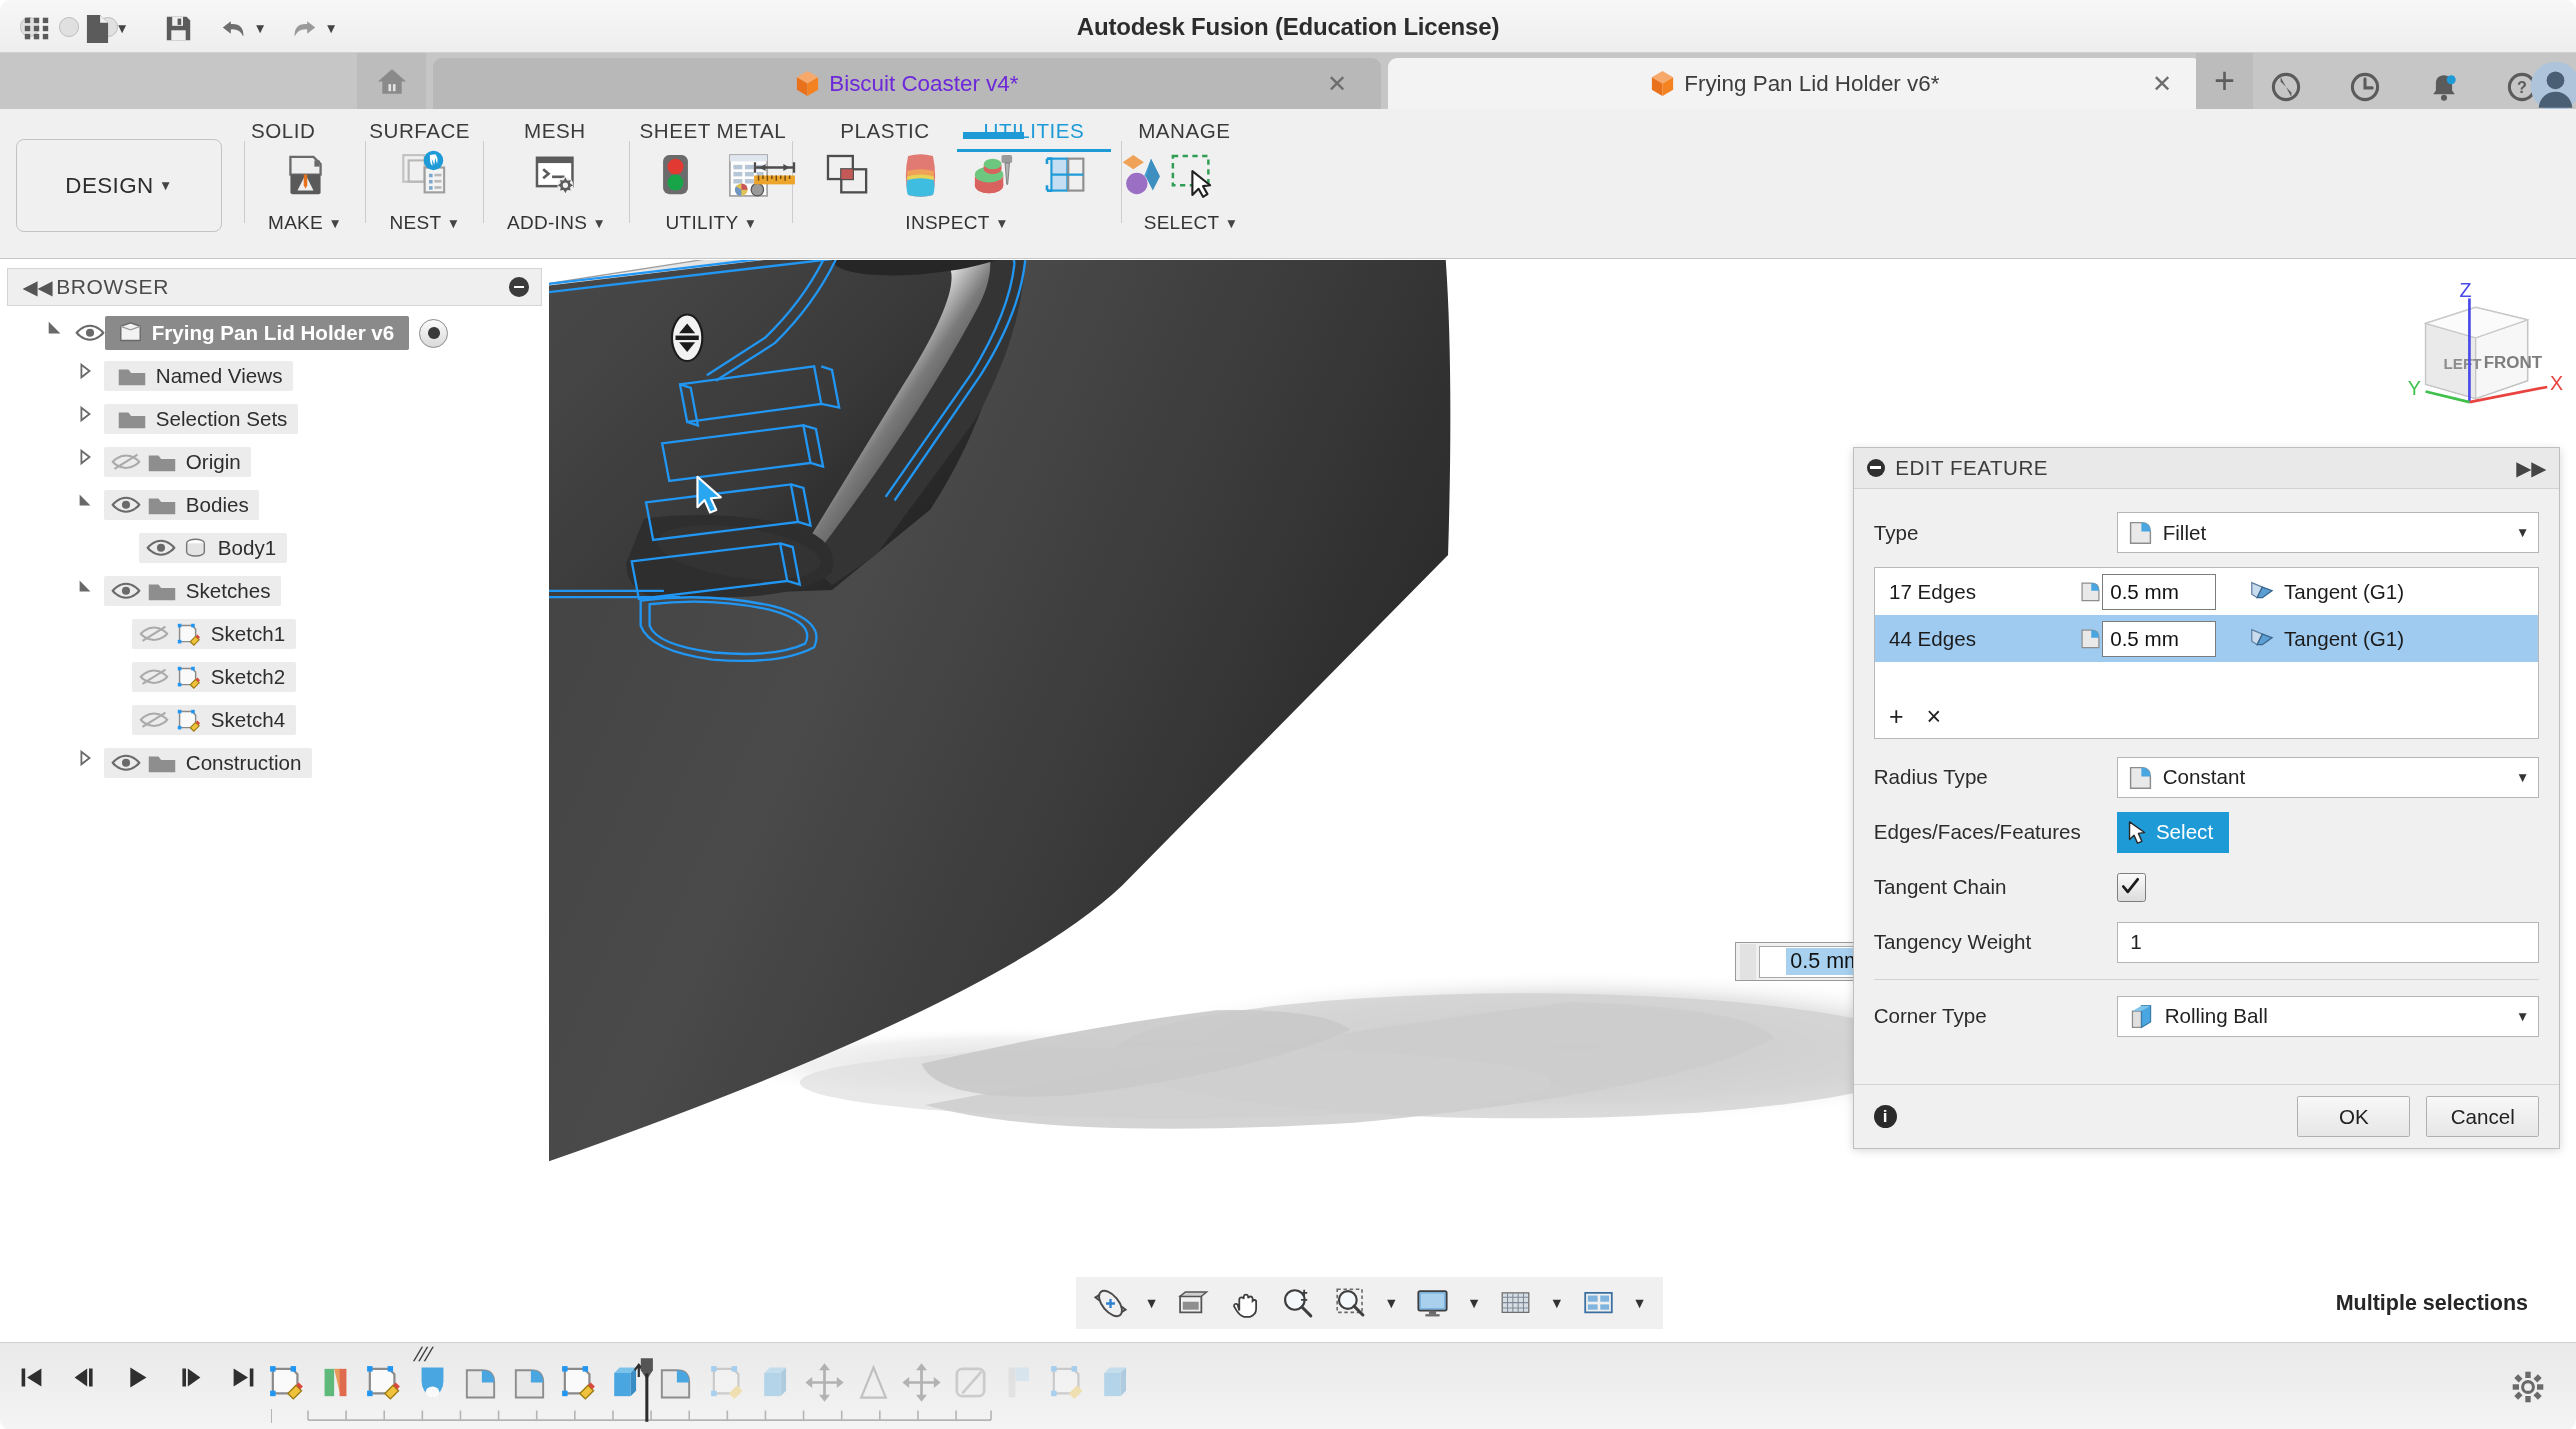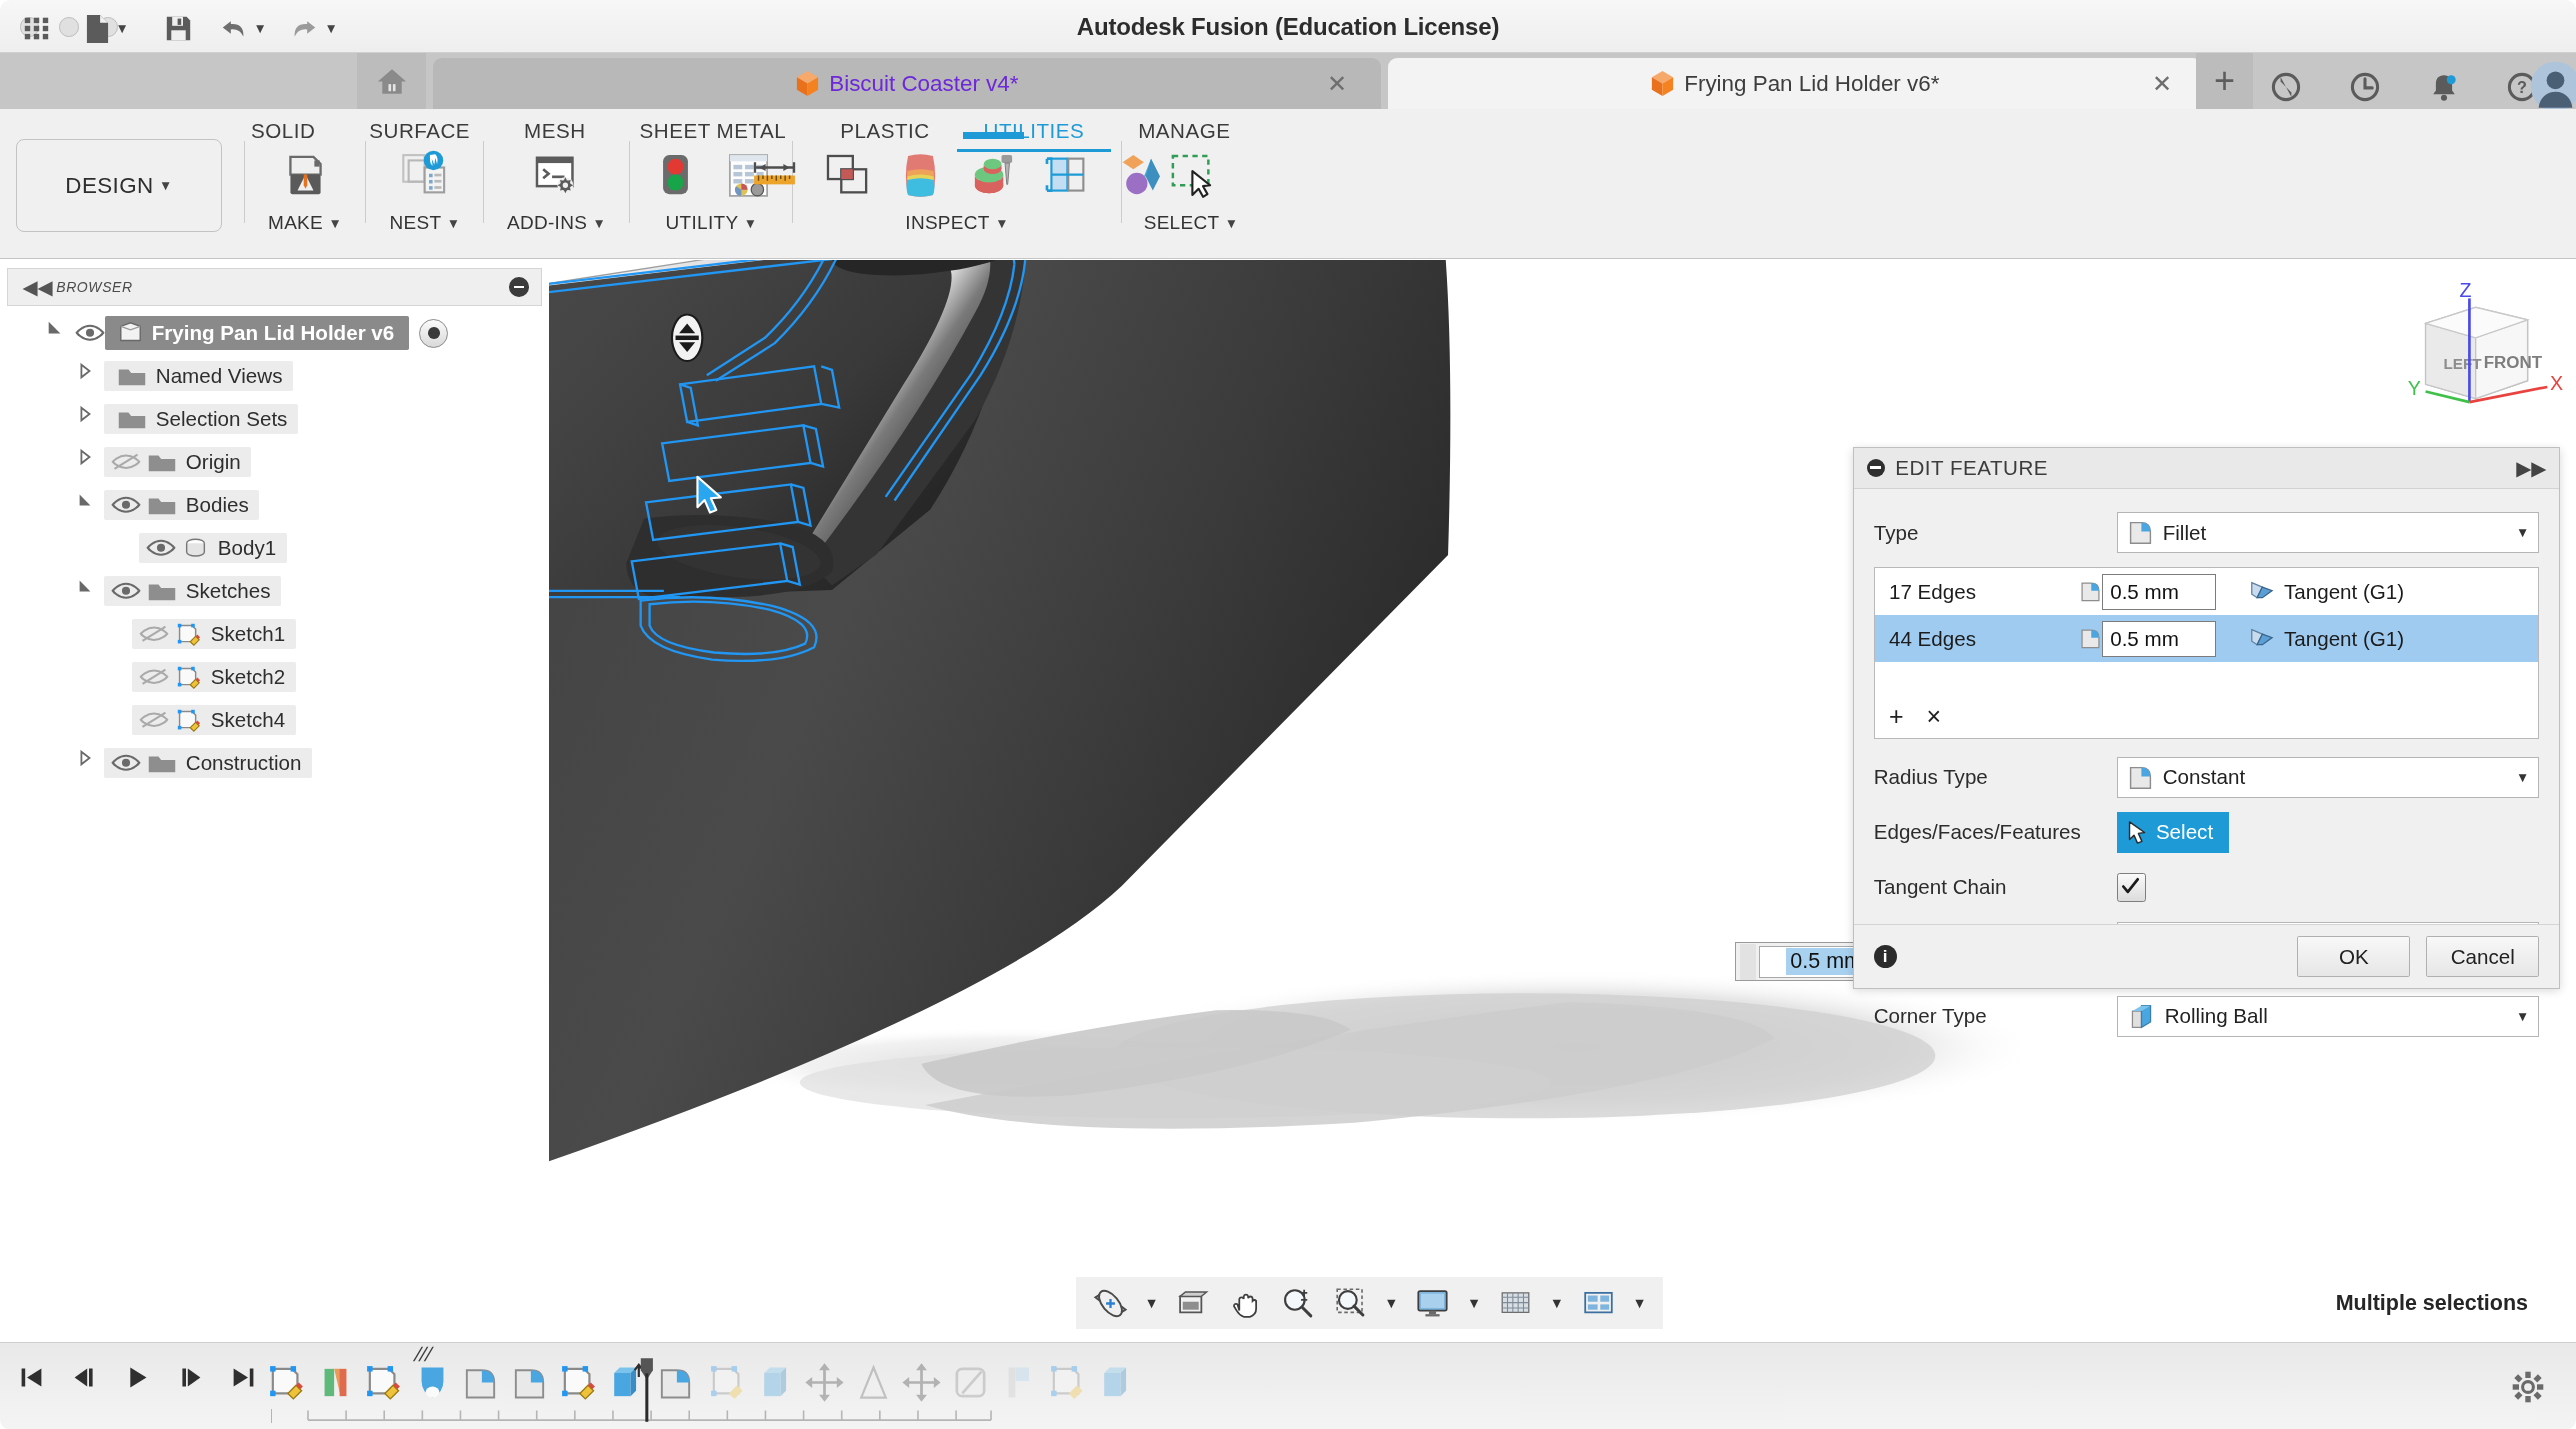--- a/index.html
+++ b/index.html
@@ -84,21 +84,21 @@
   .riblabel { font-size:19px; color:#333; margin-top:4.5px; letter-spacing:0.3px; white-space:nowrap; }
   .ribsep { position:absolute; top:141px; width:0.9px; height:82px; background:#cccccc; }
   .caret { display:inline-block; margin-left:5.4px; font-size:13.4px; color:#444; vertical-align:middle; }
 
   
   .browser-hdr {
     position:absolute; top:268px; left:7.2px; width:535px; height:38px;
     background:#efefef; border:0.9px solid #d5d5d5;
     display:flex; align-items:center;
   }
-  .browser-hdr .lbl { font-size:14px; color:#4b4b4b; letter-spacing:0.6px; margin-left:48px;font-style:italic; }
+  .browser-hdr .lbl { font-size:21px; color:#4b4b4b; letter-spacing:0.6px; margin-left:48px; }
   .collapse-arrows { position:absolute; left:14.3px; font-size:19.7px; color:#555; cursor:pointer; }
   .panel-dot {
     position:absolute; right:12.5px; width:19.7px; height:19.7px; border-radius:50%;
     background:#3b3b3b; cursor:pointer;
     display:flex; align-items:center; justify-content:center;
   }
   .panel-dot::after { content:''; width:10.7px; height:2.7px; background:#fff; }
 
   .tree { position:absolute; top:318px; left:7.2px; width:535px; }
   .trow { position:relative; height:43px; display:flex; cursor:pointer; }
@@ -129,21 +129,21 @@
   .dim-input {
     background:#ffffff; border:0.9px solid #a8a8a8; height:32px; width:134px;
     display:flex; align-items:center; justify-content:center;
   }
   .dim-val { background:#a8d1f0; color:#111; font-size:21.5px; padding:0.9px 4.5px; }
   .dim-menu { width:27px; display:flex; flex-direction:column; align-items:center; gap:3.6px; margin:0 5.4px; }
   .dim-menu i { width:4.5px; height:4.5px; background:#777; display:block; }
 
   
   .dialog {
-    position:absolute; top:447px; left:1853px; width:707px; height:542px;
+    position:absolute; top:447px; left:1853px; width:707px; height:702px;
     background:#f0f0f0; border:0.9px solid #bfbfbf;
     box-shadow:0 1.8px 9px rgba(0,0,0,.16);
   }
   .dlg-hdr {
     height:41px; background:#e9e9e9; border-bottom:0.9px solid #d2d2d2;
     display:flex; align-items:center; padding:0 12.5px;
   }
   .dlg-hdr .t { font-size:20.6px; color:#3c3c3c; letter-spacing:0.5px; margin-left:10.7px; }
   .dlg-pin { margin-left:auto; font-size:19.7px; color:#444; cursor:pointer; }
   .dlg-dot { width:18px; height:18px; border-radius:50%; background:#2f2f2f; position:relative; cursor:pointer; }

